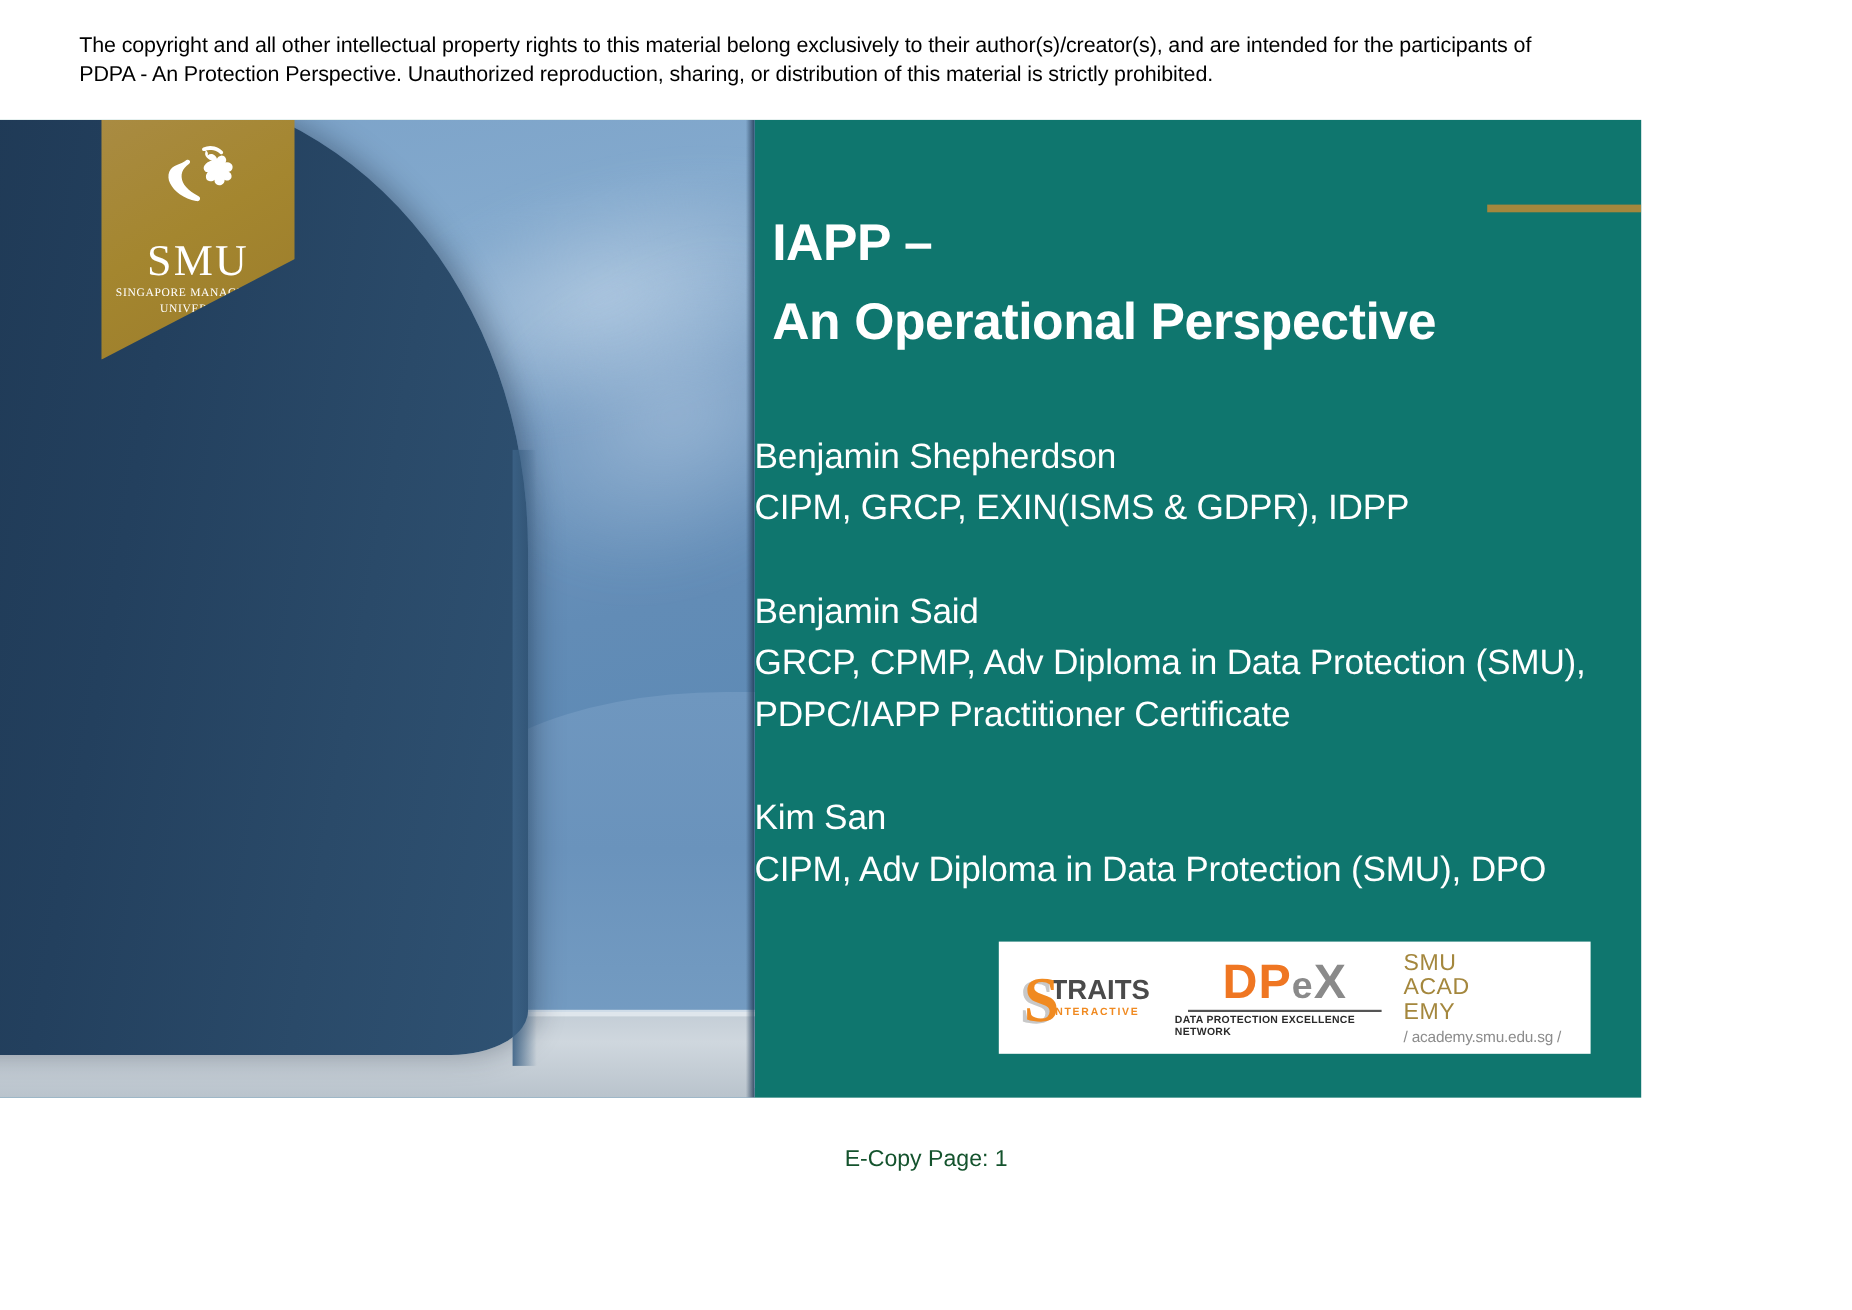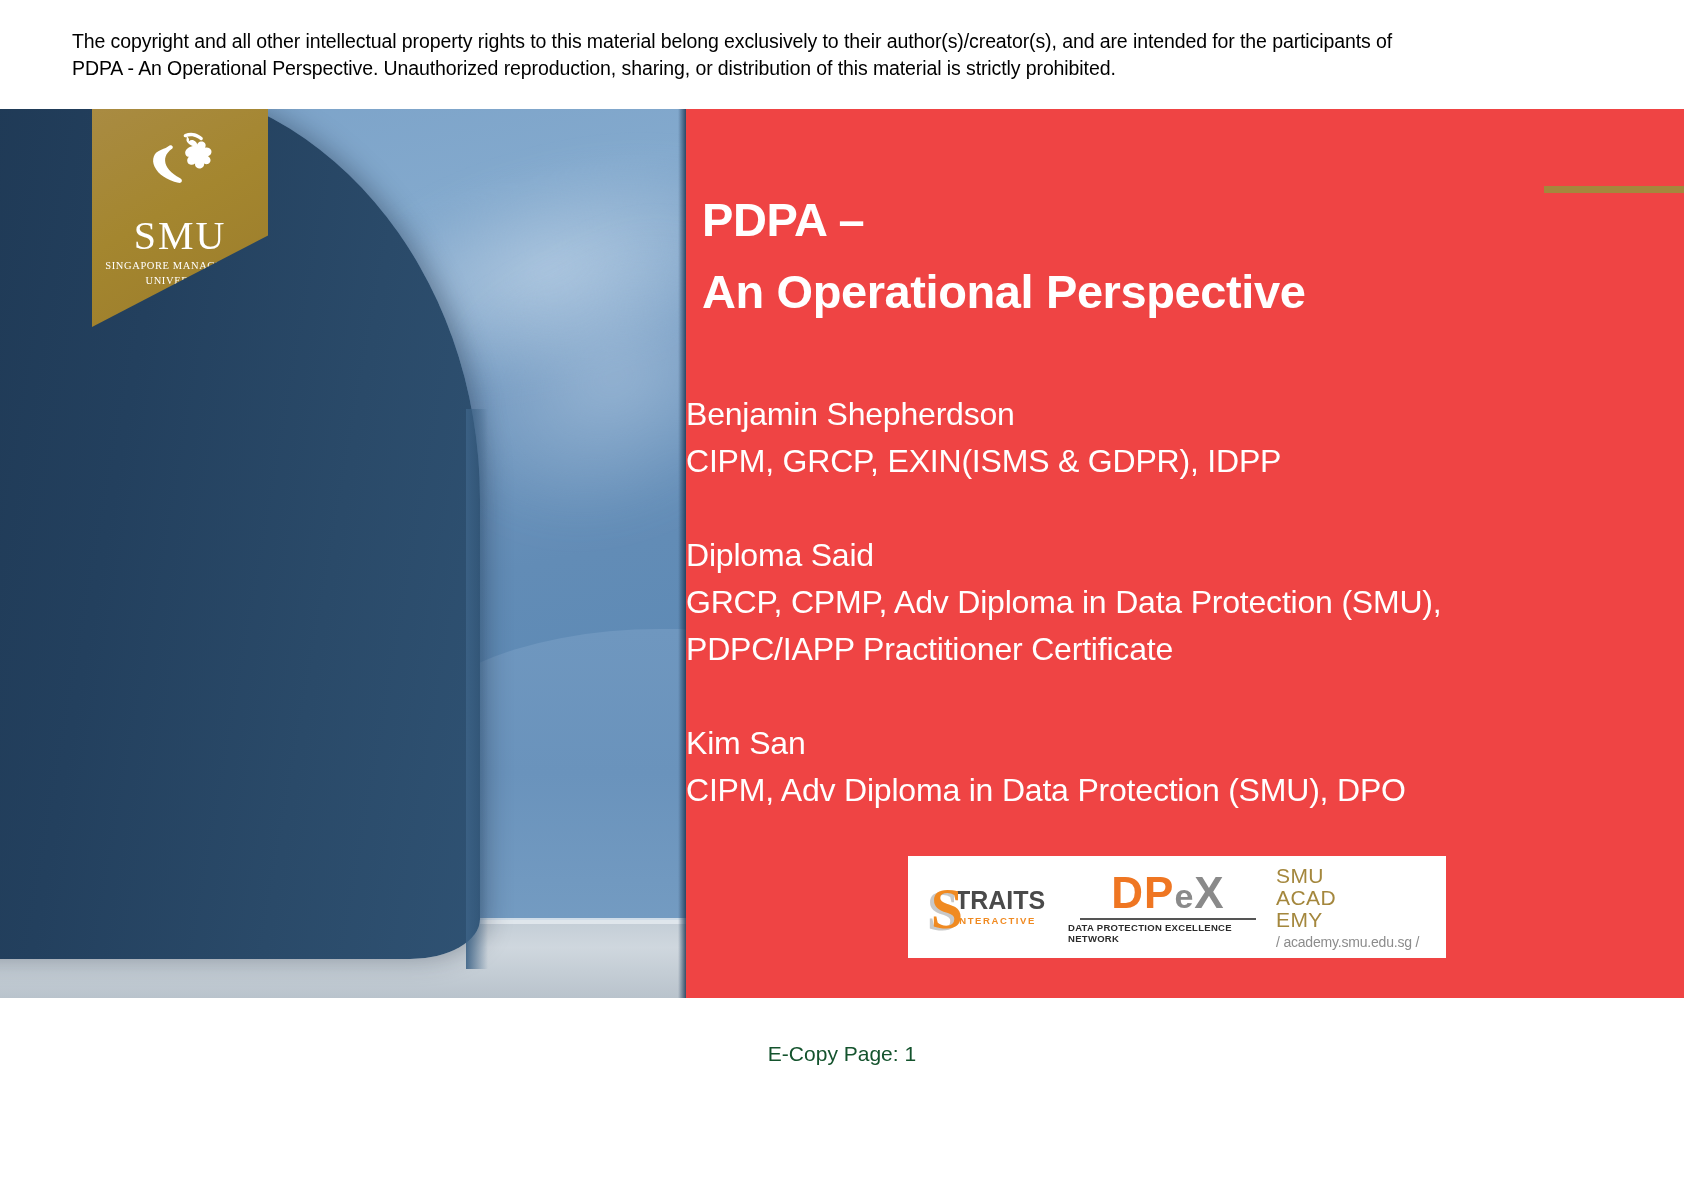--- a/index.html
+++ b/index.html
@@ -31,23 +31,23 @@
     line-height: 26.5px;
     color: #000000;
     letter-spacing: -0.1px;
     white-space: nowrap;
   }
 
   
   .slide {
     position: absolute;
     left: 0; top: 109px;
-    width: 1684px;
+    width: 1492px;
     height: 889px;
-    background: #ef4444;
+    background: #0f766e;
     overflow: hidden;
   }
 
   
   .photo {
     position: absolute;
     left: 0; top: 0;
     width: 686px;
     height: 889px;
     overflow: hidden;
@@ -336,21 +336,21 @@
     font-family: "Liberation Sans", sans-serif;
     font-size: 21px;
     color: #14532d;
   }
 </style>
 </head>
 <body>
 
 <div class="notice">
   <div class="notice-line">The copyright and all other intellectual property rights to this material belong exclusively to their author(s)/creator(s), and are intended for the participants of</div>
-  <div class="notice-line">PDPA - An Operational Perspective. Unauthorized reproduction, sharing, or distribution of this material is strictly prohibited.</div>
+  <div class="notice-line">PDPA - An Protection Perspective. Unauthorized reproduction, sharing, or distribution of this material is strictly prohibited.</div>
 </div>
 
 <div class="slide">
 
   <div class="photo">
     <div class="sky"></div>
     <div class="cloud-a"></div>
     <div class="cloud-b"></div>
     <div class="far-wall"></div>
     <div class="floor"></div>
@@ -372,29 +372,29 @@
       <div class="smu-word">SMU</div>
       <div class="smu-sub">SINGAPORE MANAGEMENT</div>
       <div class="smu-sub">UNIVERSITY</div>
     </div>
   </div>
 
   <div class="gold-rule"></div>
 
   <div class="content">
     <div class="title">
-      <div>PDPA –</div>
+      <div>IAPP –</div>
       <div>An Operational Perspective</div>
     </div>
 
     <div class="people">
       <div>Benjamin Shepherdson</div>
       <div>CIPM,  GRCP,  EXIN(ISMS &amp; GDPR), IDPP</div>
       <div class="p-gap"></div>
-      <div>Diploma Said</div>
+      <div>Benjamin Said</div>
       <div>GRCP, CPMP, Adv Diploma in Data Protection (SMU),</div>
       <div>PDPC/IAPP Practitioner Certificate</div>
       <div class="p-gap"></div>
       <div>Kim San</div>
       <div>CIPM, Adv Diploma in Data Protection (SMU), DPO</div>
     </div>
 
     <div class="logostrip">
 
       <div class="si-logo">

